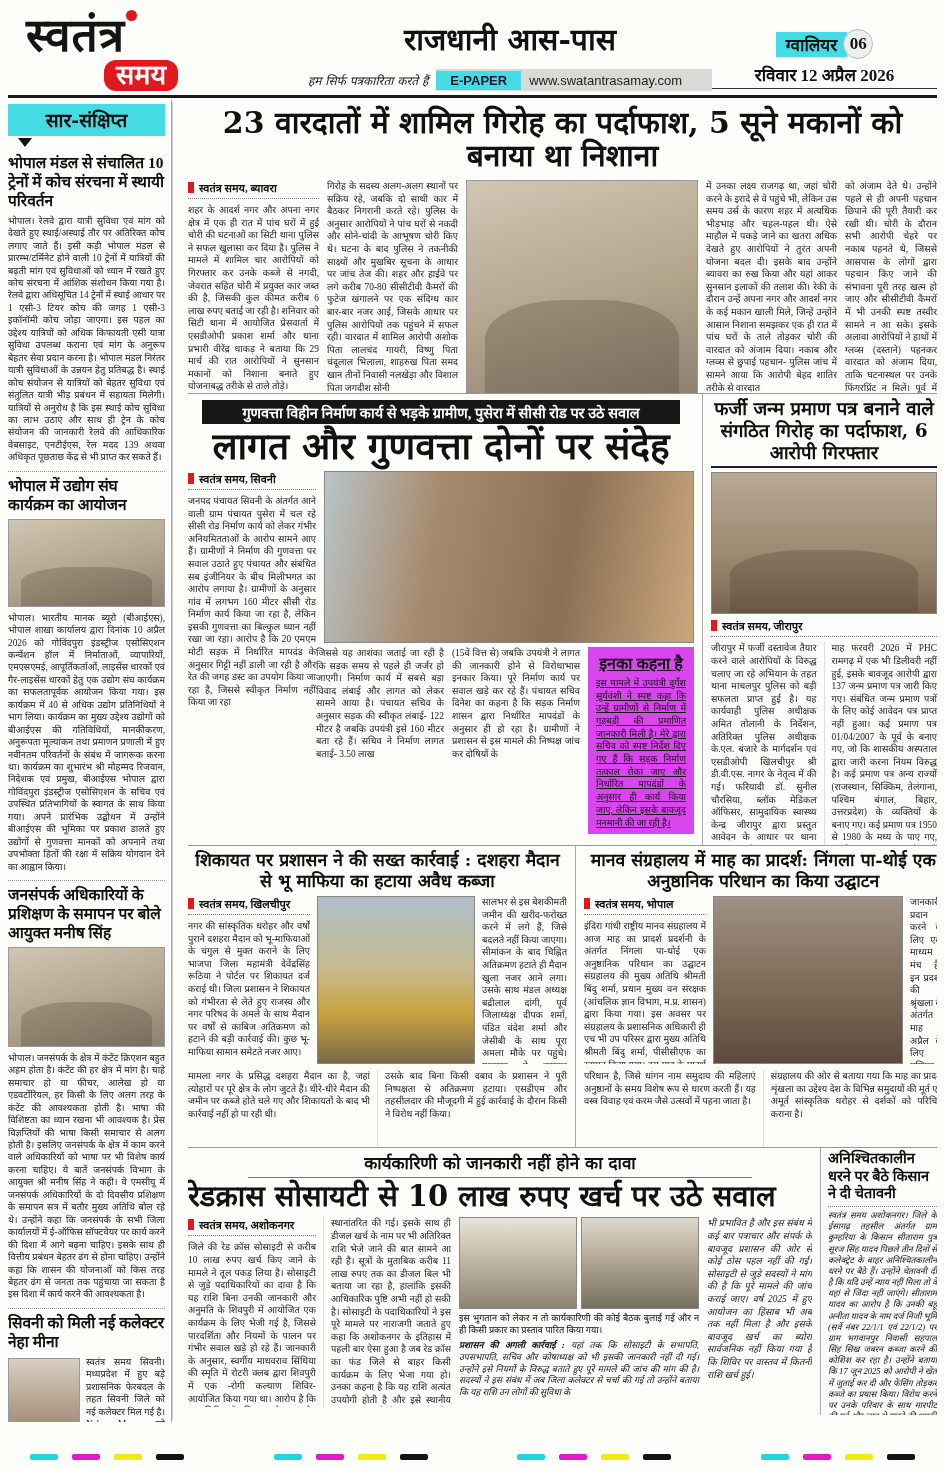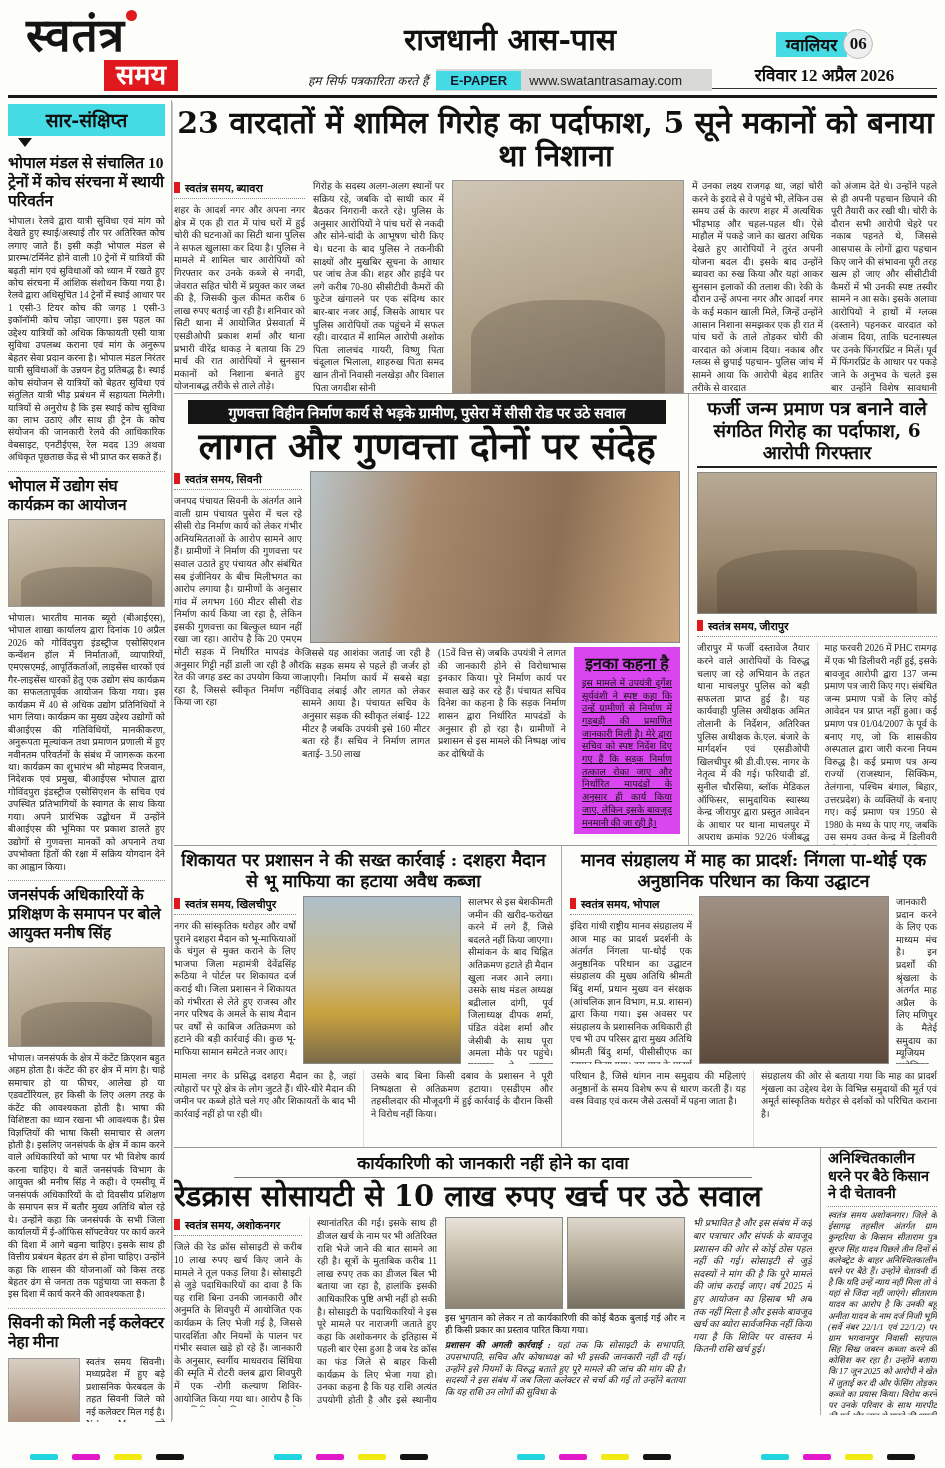--- a/index.html
+++ b/index.html
@@ -10,21 +10,21 @@
   
   .masthead { display:grid; grid-template-columns:300px 1fr 225px; align-items:end;
               border-bottom:3px solid #1a1a1a; padding-bottom:4px; height:92px; }
   .logo { position:relative; line-height:1; padding-left:18px; }
   .logo1 { font-size:46px; font-weight:bold; letter-spacing:1px; color:#141414;
            font-family:"DejaVu Serif", serif; }
   .logo-dot { position:absolute; left:118px; top:-2px; width:11px; height:11px;
               border-radius:50%; background:#e0191f; }
   .logo2 { display:inline-block; background:#e0191f; color:#fff; font-weight:bold;
            font-size:27px; padding:1px 12px 3px; margin:2px 0 0 78px;
-           font-family:"DejaVu Serif", serif; }
+           font-family:"DejaVu Serif", serif;border-radius:12px; }
   .mast-center { text-align:center; }
   .section-title { font-size:30px; font-weight:bold; margin-bottom:10px;
                    font-family:"DejaVu Serif", serif; }
   .epaper-row { display:flex; align-items:center; gap:8px; }
   .tagline { font-style:italic; font-size:12px; white-space:nowrap;
              font-family:"DejaVu Serif", serif; color:#222; }
   .url-bar { flex:1; background:#d9d9d7; display:flex; align-items:center; height:22px; }
   .epaper-btn { background:#45dbe5; color:#0f172a; font-weight:bold; font-size:13px;
                 font-family:"Liberation Sans", sans-serif; padding:2px 14px; cursor:pointer; }
   .site { font-family:"Liberation Sans", sans-serif; font-size:13px; color:#222;
@@ -34,21 +34,21 @@
   .edition-pill { background:#45dbe5; font-weight:bold; font-size:17px; padding:1px 10px; }
   .page-circle { background:#eee; border:1px solid #bbb; border-radius:50%; width:30px; height:30px;
                  display:inline-flex; align-items:center; justify-content:center;
                  font-weight:bold; font-size:17px; margin-left:-4px; }
   .date-line { font-weight:bold; font-size:17px; border-bottom:1px solid #333; padding-bottom:2px; }
 
   
   .content { display:flex; height:1322px; margin-top:2px; }
   .sidebar { width:164px; flex:0 0 164px; padding:4px 6px 0 0; border-right:1px solid #aaa;
              box-shadow:3px 0 0 -2px #ccc; overflow:hidden; }
-  .main { flex:1; padding-left:2px; overflow:hidden; }
+  .main { flex:1; padding-left:16px; overflow:hidden; }
 
   
   .sb-header { background:#45dbe5; text-align:center; font-weight:bold; font-size:19px;
                padding:3px 0; font-family:"DejaVu Serif", serif; }
   .sb-tri { width:0; height:0; border-left:7px solid transparent; border-right:7px solid transparent;
             border-top:9px solid #111; margin:2px 0 2px 10px; }
   .sb-item { border-bottom:1px dotted #999; padding:5px 0 7px; }
   .sb-item:last-child { border-bottom:none; }
   .sb-title { font-weight:bold; font-size:15.5px; line-height:1.22; margin-bottom:4px; }
   .sb-body { font-size:9.3px; text-align:justify; line-height:1.34; color:#1c1c1c; }

